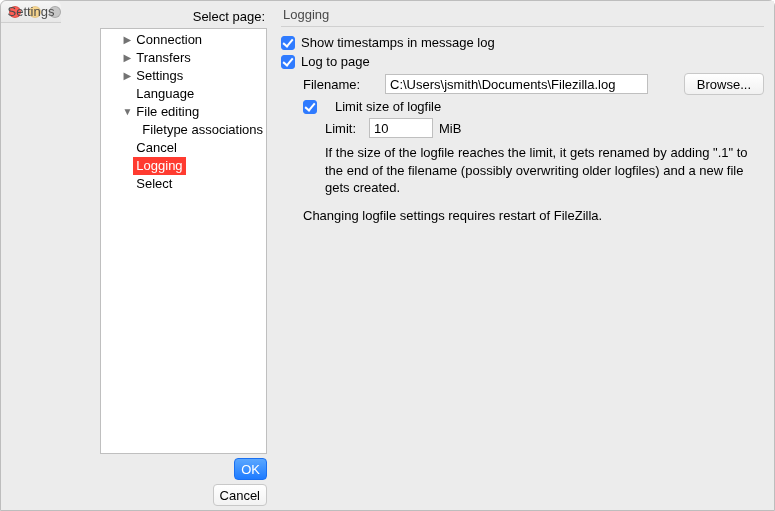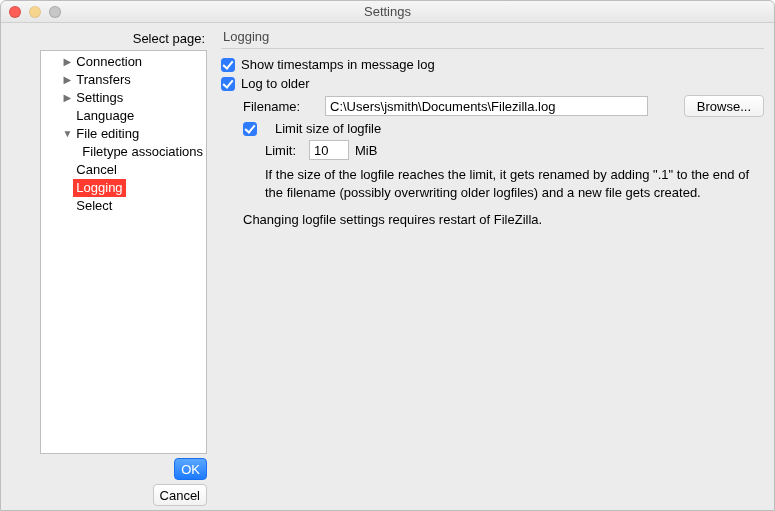--- a/index.html
+++ b/index.html
@@ -6,21 +6,21 @@
   html, body { margin: 0; padding: 0; }
   body {
     font-family: -apple-system, "Helvetica Neue", Arial, sans-serif;
     font-size: 13px;
     color: #000;
     background: #fff;
     width: 775px;
     height: 511px;
     overflow: hidden;
   }
-  .window { width: 775px; height: 511px; display: flex; flex-direction: column; border: 1px solid #bdbdbd; border-radius: 6px 6px 0 0; background: #ececec; }
+  .window { width: 775px; height: 511px; display: flex; flex-direction: row; border: 1px solid #bdbdbd; border-radius: 6px 6px 0 0; background: #ececec; }
   .titlebar {
     height: 22px;
     background: linear-gradient(#f6f6f6, #e7e7e7);
     border-bottom: 1px solid #cfcfcf;
     display: flex; align-items: center;
     position: relative;
     border-radius: 6px 6px 0 0;
   }
   .traffic { display: flex; gap: 8px; margin-left: 8px; }
   .tl { width: 12px; height: 12px; border-radius: 50%; border: 0.5px solid rgba(0,0,0,0.15); }
@@ -79,21 +79,21 @@
     height:20px; border:1px solid #bfbfbf; border-radius:0; background:#fff;
     padding:1px 4px; font-size:13px; font-family:inherit;
   }
   .textin.file { flex:1; }
   .browsebtn {
     height:22px; padding: 0 12px; margin-left:24px;
     border:1px solid #c8c8c8; border-radius:4px;
     background: linear-gradient(#ffffff,#f1f1f1);
     font-size:13px; cursor:default;
   }
-  .numin { width:40px; text-align:left; }
+  .numin { width:64px; text-align:left; }
   .helptext { color:#000; line-height:1.35; }
   .mt6 { margin-top:6px; }
   .mt10 { margin-top:10px; }
 </style>
 </head>
 <body>
 
 <div class="window">
   <div class="titlebar">
     <div class="traffic">
@@ -157,21 +157,21 @@
     <div class="right">
       <div class="groupheader">Logging</div>
 
       <div class="row">
         <input type="checkbox" class="chk" checked="" style="">
         <span>Show timestamps in message log</span>
       </div>
 
       <div class="row">
         <input type="checkbox" class="chk" checked="" style="">
-        <span>Log to older</span>
+        <span>Log to page</span>
       </div>
 
       <div class="row sub">
         <span class="flabel">Filename:</span>
         <input type="text" class="textin file" value="C:\Users\jsmith\Documents\Filezilla.log" style="">
         <button class="browsebtn">Browse...</button>
       </div>
 
       <div class="row sub">
         <input type="checkbox" class="chk" checked="" style="">

